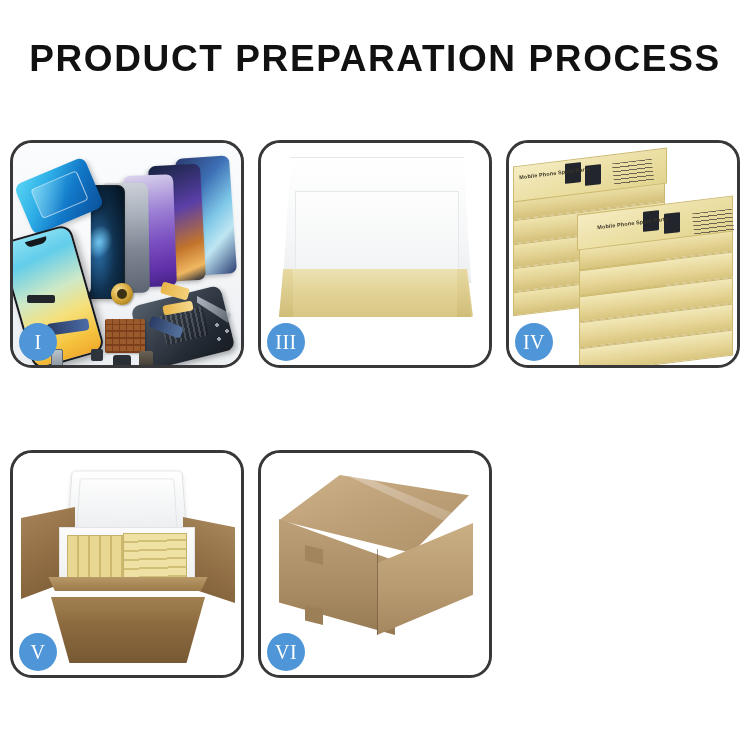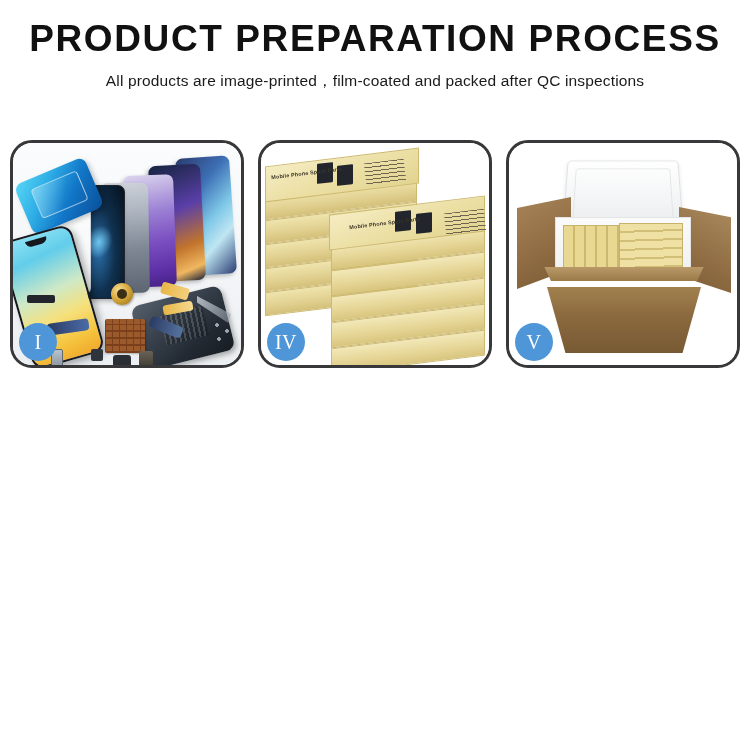--- a/index.html
+++ b/index.html
@@ -11,21 +11,21 @@
     width: 750px;
     height: 750px;
     font-family: "Liberation Sans", sans-serif;
     overflow: hidden;
     position: relative;
   }
 
   
   .header {
     width: 750px;
-    padding-top: 20px;
+    padding-top: 40px;
     text-align: center;
   }
   .page-title {
     font-family: "Liberation Sans", sans-serif;
     font-size: 37px;
     font-weight: bold;
     color: #111111;
     letter-spacing: 1.6px;
     line-height: 1.05;
     margin: 0;
@@ -441,21 +441,20 @@
   .p6 .edge-hl {
     position: absolute; left: 116px; top: 96px; width: 1px; height: 86px;
     background: rgba(90,70,45,.55);
   }
 </style>
 </head>
 <body>
 
 <div class="header">
   <h1 class="page-title">PRODUCT PREPARATION PROCESS</h1>
-  <p class="page-subtitle">All products are image-printed，film-coated and packed after QC inspections</p>
 </div>
 
 <div class="grid">
 
   <div class="panel p1">
     <div class="panel-photo">
       <div class="p1-bg"></div>
       <div class="scr s5"></div>
       <div class="scr s4"></div>
       <div class="scr s3"></div>
@@ -476,20 +475,32 @@
       <div class="part bat"></div>
       <div class="part smallsq"></div>
       <div class="part tray"></div>
       <div class="part screwset"></div>
       <div class="part tweez"></div>
     </div>
     <div class="badge">I</div>
   </div>
 
 
+  <div class="panel p3">
+    <div class="panel-photo">
+      <div class="p3-bg"></div>
+      <div class="lid-back"></div>
+      <div class="foam"></div>
+      <div class="tray-inner"></div>
+      <div class="tray-front"></div>
+      <div class="tray-lipL"></div>
+      <div class="tray-lipR"></div>
+    </div>
+    <div class="badge">III</div>
+  </div>
 
   <div class="panel p4">
     <div class="panel-photo">
       <div class="p4-bg"></div>
       <div class="stackwrap">
         <div class="box bl bl5"></div>
         <div class="box bl bl4"></div>
         <div class="box bl bl3"></div>
         <div class="box bl bl2"></div>
         <div class="box bl bl1"></div>
@@ -522,14 +533,27 @@
       <div class="flap-r"></div>
       <div class="foam-body"></div>
       <div class="ybox-rows"></div>
       <div class="ybox-rows2"></div>
       <div class="carton-rim"></div>
       <div class="carton-front"></div>
     </div>
     <div class="badge">V</div>
   </div>
 
+  <div class="panel p6">
+    <div class="panel-photo">
+      <div class="p6-bg"></div>
+      <div class="car-top"></div>
+      <div class="car-left"></div>
+      <div class="car-right"></div>
+      <div class="tape"></div>
+      <div class="tab-a"></div>
+      <div class="tab-b"></div>
+      <div class="edge-hl"></div>
+    </div>
+    <div class="badge">VI</div>
+  </div>
 
 </div>
 
 </body></html>

